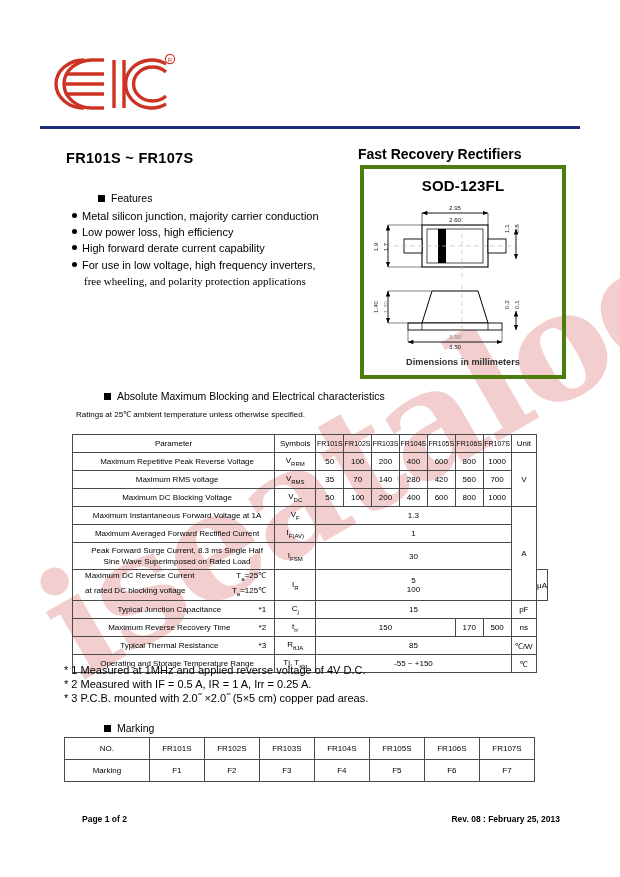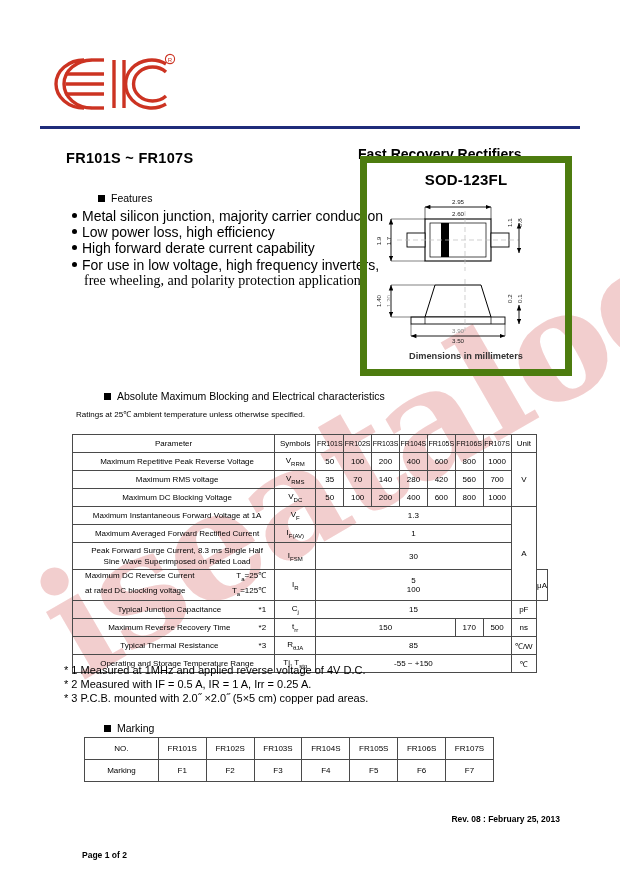--- a/index.html
+++ b/index.html
@@ -53,34 +53,34 @@
     position:absolute;font-size:10.5px;font-weight:normal;z-index:4;
     display:flex;align-items:center;gap:6px;padding-left:32px;
   }
   .sq{display:inline-block;width:7px;height:7px;background:#000;}
   #features-head{left:66px;top:192px;}
   #amr-head{left:72px;top:390px;}
   #marking-head{left:72px;top:722px;}
 
   .feat-list{
     position:absolute;left:72px;top:208px;width:280px;z-index:4;
-    font-size:14px;line-height:16.2px;
+    font-size:11px;line-height:16.2px;
   }
   .feat-item{display:flex;align-items:flex-start;gap:5px;white-space:nowrap;}
   .dot{display:inline-block;width:5px;height:5px;border-radius:50%;background:#000;margin-top:5px;flex:none;}
   .feat-cont{margin-left:12px;white-space:nowrap;font-family:Liberation Serif, serif;}
 
   
   .frr-title{
     position:absolute;left:358px;top:146px;width:205px;
     text-align:left;font-size:14px;font-weight:bold;z-index:4;
   }
   .pkg-box{
-    position:absolute;left:360px;top:156px;width:198px;height:206px;
-    border:7px solid #4d7c0f;background:transparent;z-index:4;text-decoration:underline;
+    position:absolute;left:360px;top:165px;width:198px;height:206px;
+    border:4px solid #4d7c0f;background:transparent;z-index:4;text-decoration:underline;
   }
   .pkg-title{
     position:absolute;left:0;top:8px;width:100%;text-align:center;
     font-size:15px;font-weight:bold;letter-spacing:.2px;
   }
   .pkg-foot{
     position:absolute;left:0;bottom:8px;width:100%;text-align:center;
     font-size:9.2px;font-weight:bold;color:#333;
   }
   .dimsvg{position:absolute;left:0;top:30px;}
@@ -105,31 +105,31 @@
   }
   #main-table{left:72px;top:434px;width:476px;}
   #main-table td{height:17px;}
   .p-cell{text-align:center;padding-left:7px;font-size:8px;line-height:11.5px;}
   .sub{font-size:6px;vertical-align:sub;}
   .tiny{font-size:7px;}
   .star{float:right;padding-right:8px;}
   .two-line{height:26px !important;}
   .ir-row1,.ir-row2{display:flex;justify-content:space-between;padding:0 8px 0 5px;}
 
-  #mark-table{left:84px;top:737px;width:410px;}
+  #mark-table{left:64px;top:737px;width:471px;}
   #mark-table td{height:21px;font-size:8px;}
 
   
   .fn{position:absolute;left:64px;font-size:11px;z-index:4;white-space:nowrap;}
   #fn1{top:664px;}
   #fn2{top:678px;}
   #fn3{top:692px;}
 
   
-  .footer-left{position:absolute;left:82px;top:850px;font-size:8.5px;font-weight:bold;z-index:4;}
+  .footer-left{position:absolute;left:82px;top:814px;font-size:8.5px;font-weight:bold;z-index:4;}
   .footer-right{position:absolute;right:60px;top:814px;font-size:8.5px;font-weight:bold;z-index:4;}
 
   .dimtxt{font-family:"Liberation Sans",sans-serif;font-size:6.2px;fill:#222;}
   .dimtxt-g{font-family:"Liberation Sans",sans-serif;font-size:6.2px;fill:#8a8a8a;}
 </style>
 </head>
 <body>
 
 <div id="page">
 

